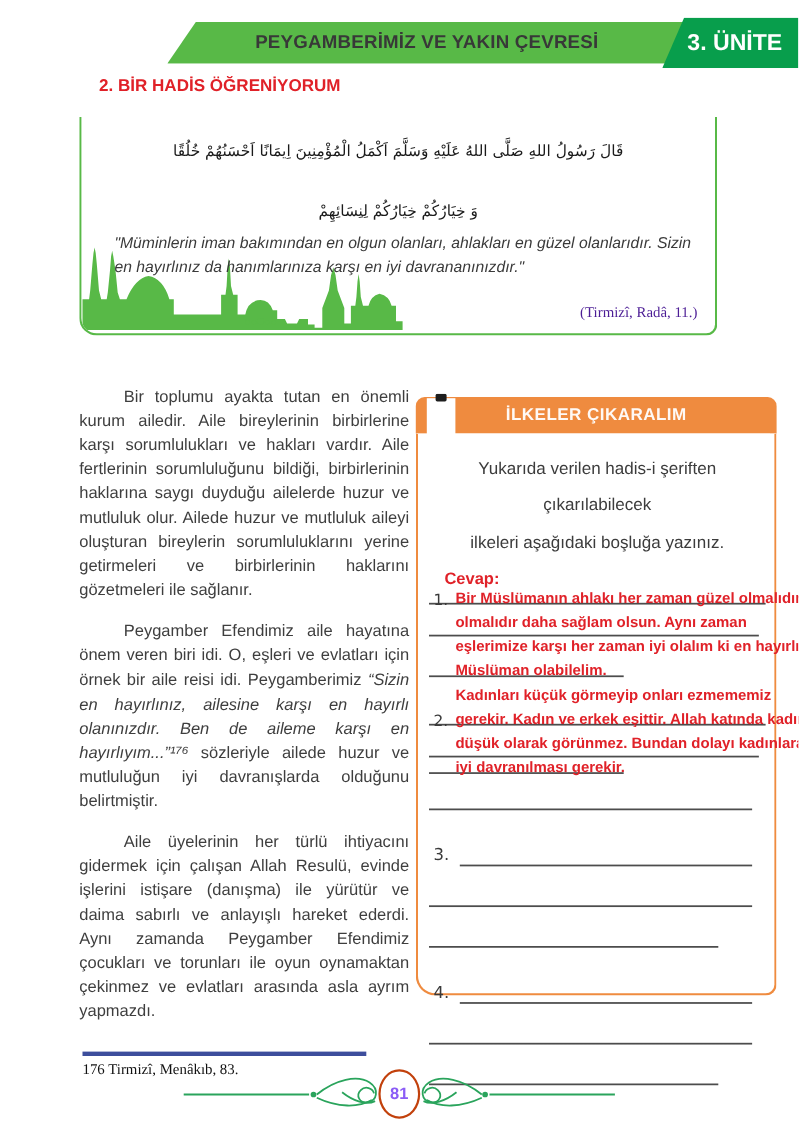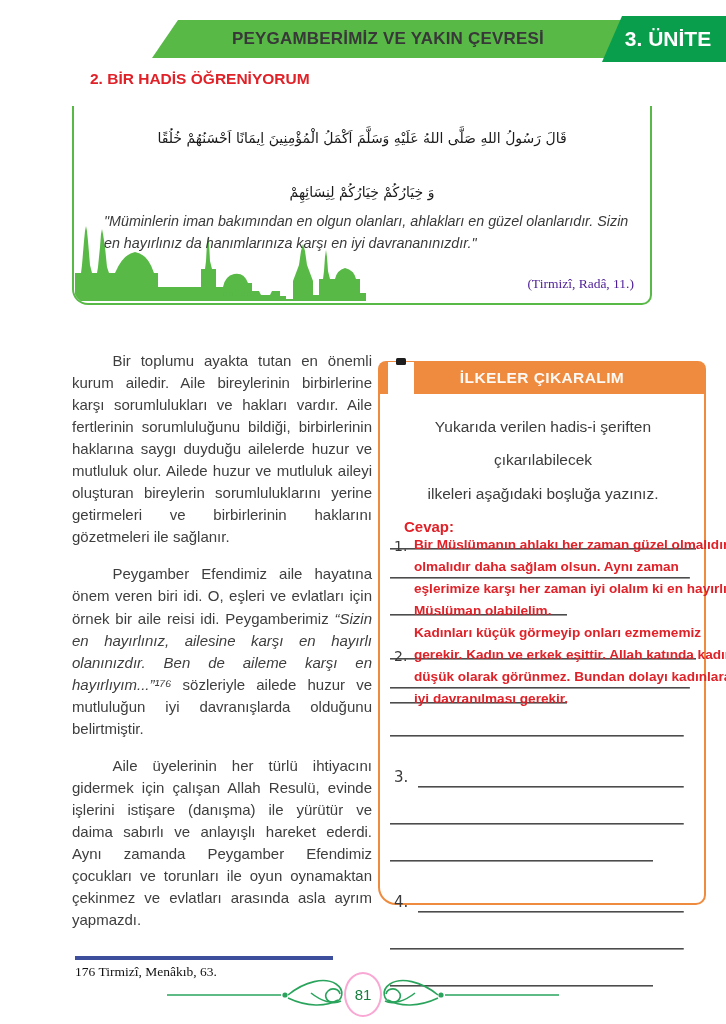--- a/index.html
+++ b/index.html
@@ -68,22 +68,22 @@
   .b-short { background:linear-gradient(#4c4c4c,#4c4c4c) no-repeat 0 100%/86% 1.6px; }
   .gap14 { height:14px; }
 
   
   .footnote-rule { position:absolute; left:75px; top:956px; width:258px; height:4px; background:#3d4e9c; }
   .footnote { position:absolute; left:75px; top:964px; font-family:"Liberation Serif", serif;
     font-size:13.5px; color:#111; }
   .flourish-wrap { position:absolute; left:50%; top:972px; transform:translateX(-50%);
     width:396px; height:46px; }
   .page-number-ellipse { position:absolute; left:50%; top:0; transform:translateX(-50%);
-    width:38px; height:45px; background:#fff; border:2px solid #f9a8d4; border-radius:50%;
-    display:flex; align-items:center; justify-content:center; font-size:15px; color:#15803d; }
+    width:38px; height:45px; background:#fff; border:2px solid #c2410c; border-radius:50%;
+    display:flex; align-items:center; justify-content:center; font-size:15px; color:#8b5cf6;font-weight:bold; }
 </style>
 </head>
 <body>
 
 <div class="page">
 
   <div class="band-light">
     <span>PEYGAMBERİMİZ VE YAKIN ÇEVRESİ</span>
   </div>
   <div class="band-dark">
@@ -174,21 +174,21 @@
       <div class="gap14"></div>
       <div class="blankrow b-first">
         <span class="num">4.</span>
       </div>
       <div class="blankrow b-full"></div>
       <div class="blankrow b-short"></div>
     </div>
   </div>
 
   <div class="footnote-rule"></div>
-  <div class="footnote">176 Tirmizî, Menâkıb, 63.</div>
+  <div class="footnote">176 Tirmizî, Menâkıb, 83.</div>
 
   <div class="flourish-wrap">
     <svg width="396" height="46" viewBox="0 0 396 46" aria-hidden="true">
       <defs>
         <g id="fl" stroke="#2aa45c" fill="none" stroke-width="1.6">
           <line x1="2" y1="23" x2="116" y2="23"></line>
           <circle cx="120" cy="23" r="2.6" fill="#2aa45c" stroke="none"></circle>
           <path d="M123,23 C140,9 160,5 171,12 C180,18 178,29 169,30 C162,31 158,24 163,19 C167,15 174,17 175,22"></path>
           <path d="M123,26 C142,35 161,35 173,28"></path>
           <path d="M146,21 C156,29 168,33 176,29"></path>

